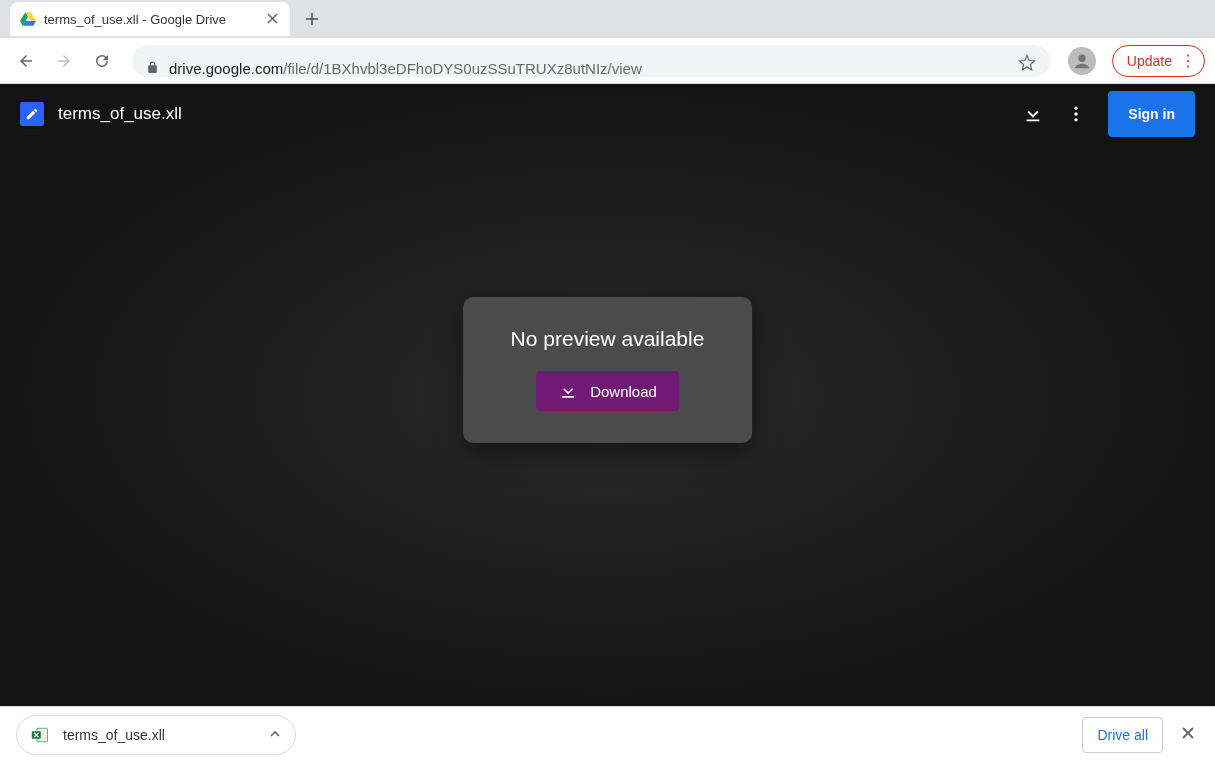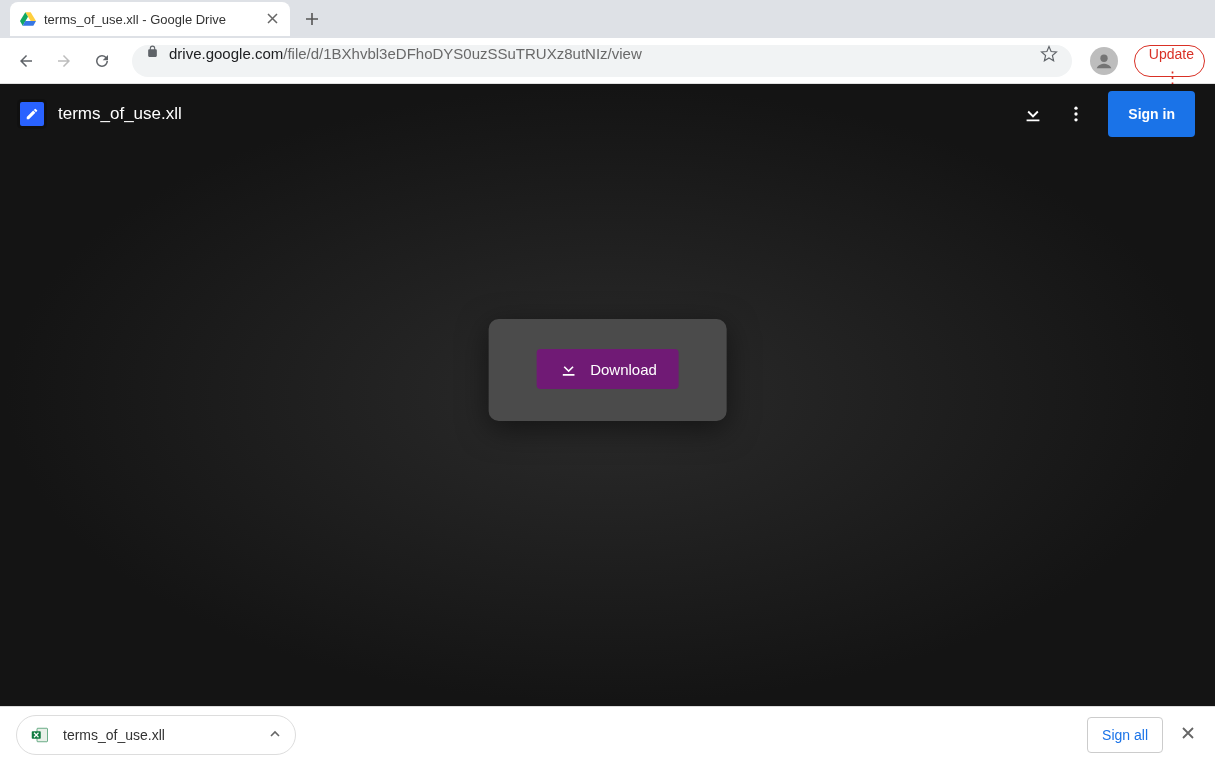--- a/index.html
+++ b/index.html
@@ -90,21 +90,21 @@
     cursor: pointer;
     border-radius: 50%;
   }
   .nav-btn.disabled { color: #bdbdbd; cursor: default; }
   .omnibox {
     flex: 1;
     height: 32px;
     background: #f1f3f4;
     border-radius: 16px;
     display: flex;
-    align-items: flex-start;
+    align-items: flex-end;
     padding: 0 14px;
     gap: 10px;
     font-size: 15px;
     color: #202124;
     margin: 0 8px;
   }
   .lock-icon { color: #5f6368; font-size: 13px; }
   .url-host { color: #202124; }
   .url-path { color: #696969; }
   .star-icon { margin-left: auto; color: #5f6368; font-size: 17px; cursor: pointer; }
@@ -119,21 +119,20 @@
   .update-pill {
     border: 1px solid #d93025;
     border-radius: 16px;
     height: 32px;
     padding: 0 10px 0 14px;
     display: flex; align-items:center; gap: 8px;
     color: #d93025;
     font-size: 14px;
     margin-left: 10px;
     cursor: pointer;
-    flex-direction: column;
   }
   .three-dots-red { color: #d93025; font-size: 16px; letter-spacing: -2px; line-height: 1;}
 
   
   .viewer {
     flex: 1;
     background: radial-gradient(ellipse at 50% 50%, #2b2b2b 0%, #141414 70%) #161616;
     display: flex;
     flex-direction: column;
     position: relative;
@@ -356,20 +355,21 @@
             <circle cx="12" cy="5" r="2" fill="#fff"></circle>
             <circle cx="12" cy="12" r="2" fill="#fff"></circle>
             <circle cx="12" cy="19" r="2" fill="#fff"></circle>
           </svg>
       </span>
       <span class="sign-in-btn">Sign in</span>
     </div>
   </div>
 
   <div class="viewer-center">
+    <div class="no-preview-text">No preview available</div>
     <div class="download-btn">
       <svg width="20" height="20" viewBox="0 0 24 24">
           <path d="M5 20h14v-2H5v2zM12 2v11.17l4.59-4.58L18 10l-6 6-6-6 1.41-1.41L12 13.17V2h0z" fill="#fff"></path>
         </svg>
       <span>Download</span>
     </div>
   </div>
 </div>
 
 <div class="download-bar">
@@ -381,19 +381,19 @@
         <path d="M4 9 L10 15 M10 9 L4 15" stroke="#fff" stroke-width="1.6"></path>
       </svg>
     </span>
     <span>terms_of_use.xll</span>
     <span class="download-chevron">
       <svg width="12" height="12" viewBox="0 0 12 12">
           <path d="M2 8 L6 4 L10 8" fill="none" stroke="#666" stroke-width="1.6"></path>
         </svg>
     </span>
   </div>
-  <div class="show-all-btn">Sign all</div>
+  <div class="show-all-btn">Drive all</div>
   <div class="dl-close">
     <svg width="14" height="14" viewBox="0 0 14 14">
         <path d="M2 2 L12 12 M12 2 L2 12" stroke="#666" stroke-width="1.8"></path>
       </svg>
   </div>
 </div>
 
 </body></html>

